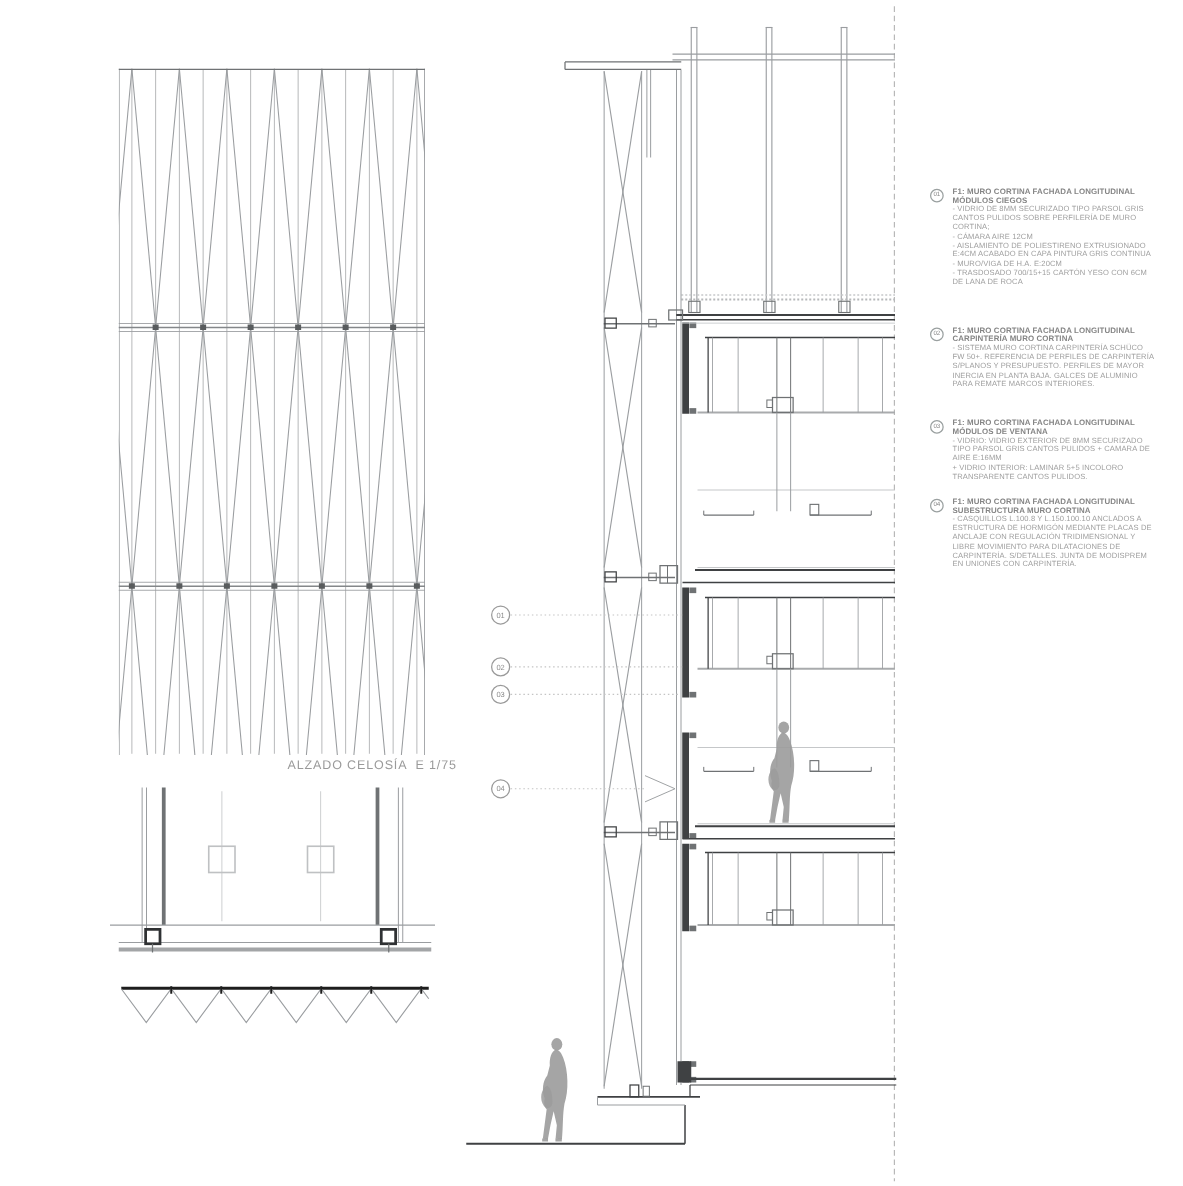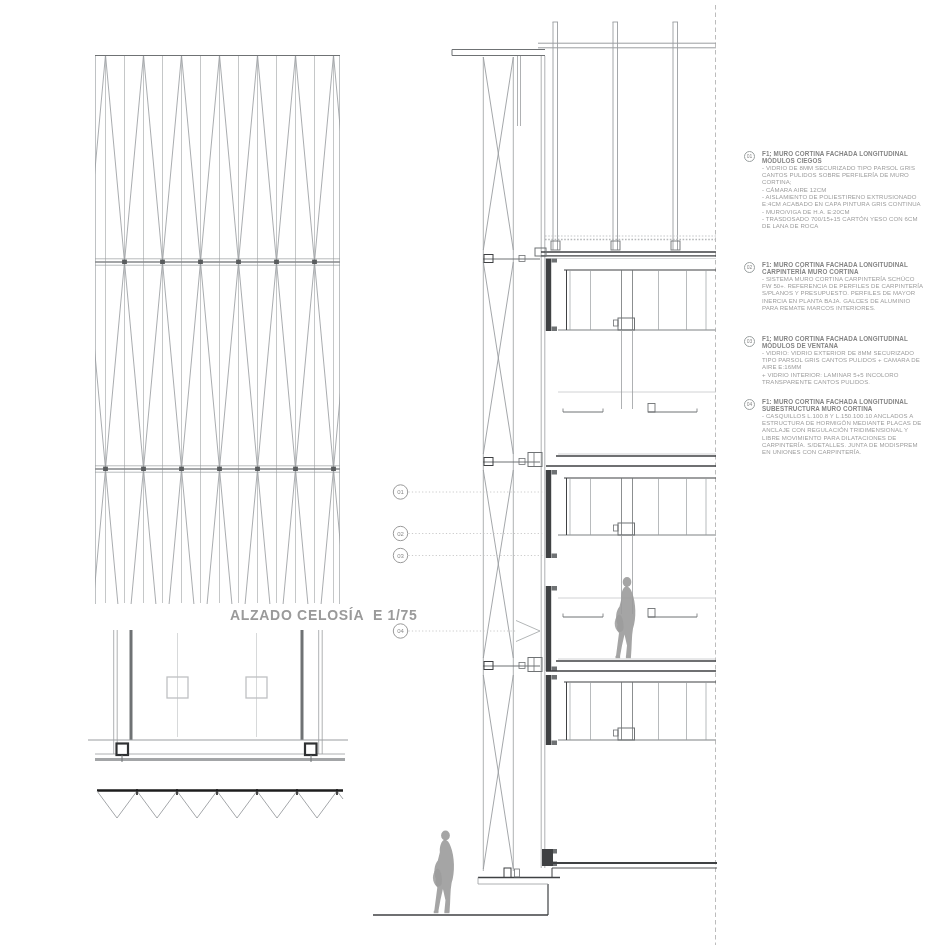--- a/index.html
+++ b/index.html
@@ -1,21 +1,21 @@
 <!DOCTYPE html>
 <html><head>
 <meta charset="utf-8">
 <style>
   html,body{margin:0;padding:0;background:#ffffff;}
   body{width:946px;height:949px;position:relative;overflow:hidden;
        font-family:"Liberation Sans",sans-serif;}
   #stage{position:absolute;left:0;top:0;width:946px;height:949px;}
   #drawing-svg{position:absolute;left:0;top:0;}
-  .caption{position:absolute;left:230px;top:607px;font-size:14px;color:#9a9a9a;
-           letter-spacing:.7px;white-space:pre;font-weight:bold;}
+  .caption{position:absolute;left:230px;top:607px;font-size:10px;color:#9a9a9a;
+           letter-spacing:.7px;white-space:pre;}
   .note{position:absolute;left:744px;width:181px;}
   .note-num{position:absolute;left:0;top:1px;width:9px;height:9px;border:1px solid #9aa0a0;
             border-radius:50%;font-size:5px;line-height:9px;text-align:center;color:#8a8a8a;}
   .note-body{margin-left:18px;}
   .note-title{font-size:6.3px;font-weight:bold;color:#858585;line-height:7.35px;letter-spacing:.1px;}
   .note-line{font-size:6.05px;color:#9d9d9d;line-height:7.35px;letter-spacing:.1px;}
 </style>
 </head>
 <body>
 

